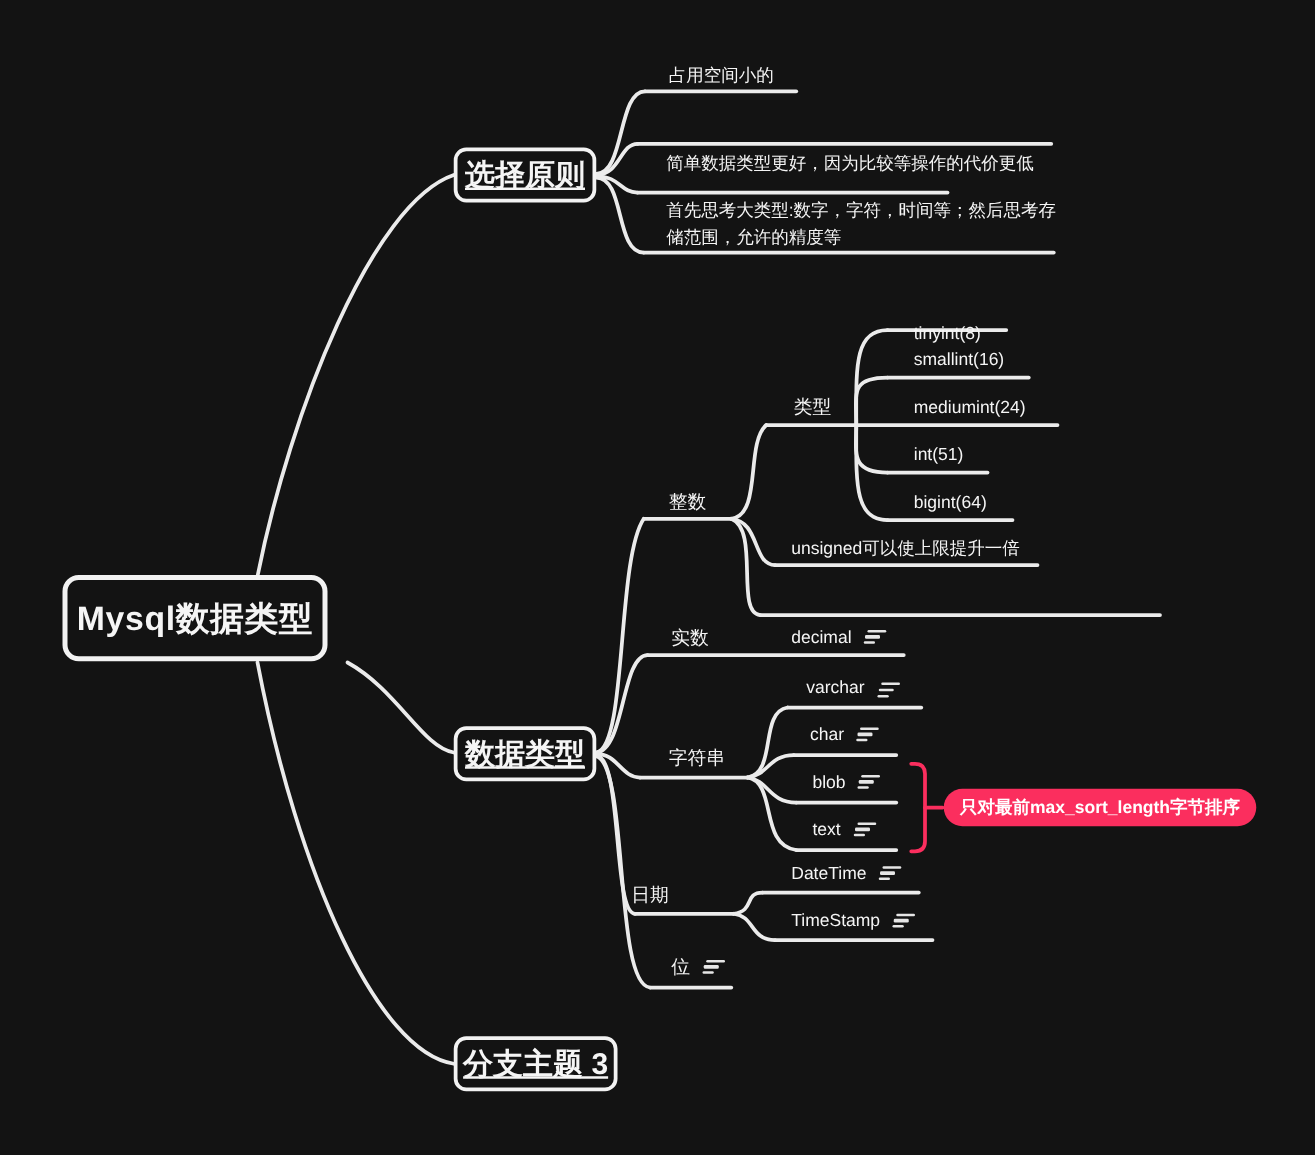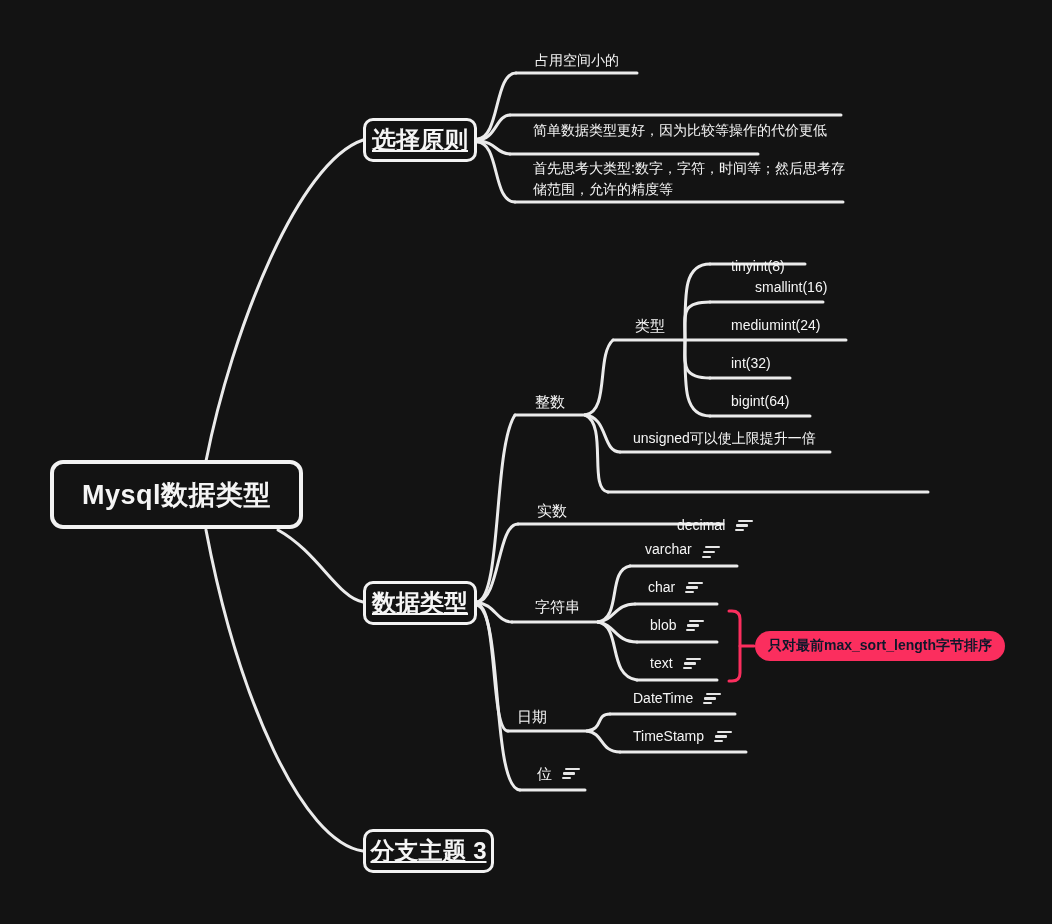--- a/index.html
+++ b/index.html
@@ -23,21 +23,21 @@
   .leaf.wrap{white-space:normal;width:318px;line-height:21px;}
   .notes{display:inline-flex;flex-direction:column;justify-content:center;gap:2.5px;
          width:18px;height:14px;margin-left:10px;}
   .notes i{display:block;height:2.2px;background:#e6e6e6;border-radius:1px;}
   .notes i:nth-child(1){width:15px;margin-left:3px;}
   .notes i:nth-child(2){width:12px;margin-left:1px;}
   .notes i:nth-child(3){width:9px;margin-left:0;}
   .callout{
     position:absolute;display:flex;align-items:center;
     height:30px;padding:0 13px;border-radius:15px;
-    background:#fb2e5e;color:#0f172a;font-size:14px;font-weight:bold;white-space:nowrap;
+    background:#fb2e5e;color:#ffffff;font-size:14px;font-weight:bold;white-space:nowrap;
   }
 </style>
 </head>
 <body>
 
 <div id="canvas">
 
   <svg class="wires" width="1052" height="924" viewBox="0 0 1052 924">
     <g stroke="#ebebeb" stroke-width="3" fill="none" stroke-linecap="round">
 
@@ -96,46 +96,46 @@
 
       <path d="M520 790 H585"></path>
     </g>
 
     <g stroke="#fb2e5e" stroke-width="3" fill="none" stroke-linecap="round">
       <path d="M729 611 L732 611 Q740 611 740 619 L740 673 Q740 681 732 681 L729 681"></path>
       <path d="M740 646 L754 646"></path>
     </g>
   </svg>
 
-  <div class="node box root" style="left:50px;top:460px;width:253px;height:69px;">
+  <div class="node box root" style="left:50px;top:460px;width:212px;height:69px;">
     <span>Mysql数据类型</span>
   </div>
 
   <div class="node box branch" style="left:363px;top:118px;width:114px;height:44px;">
     <span>选择原则</span>
   </div>
   <div class="node leaf" style="left:535px;top:51px;">占用空间小的</div>
   <div class="node leaf" style="left:533px;top:93px;margin-top:28px;">简单数据类型更好，因为比较等操作的代价更低</div>
   <div class="node box branch" style="left:363px;top:581px;width:114px;height:44px;">
     <span>数据类型</span>
   </div>
 
   <div class="node leaf wrap" style="left:533px;top:158px;">首先思考大类型:数字，字符，时间等；然后思考存储范围，允许的精度等</div>
 
   <div class="node leaf cat" style="left:535px;top:392px;">整数</div>
   <div class="node leaf cat" style="left:635px;top:316px;">类型</div>
   <div class="node leaf" style="left:731px;top:240px;margin-top:17px;">tinyint(8)</div>
-  <div class="node leaf" style="left:731px;top:278px;margin-left:24px;">smallint(16)</div>
+  <div class="node leaf" style="left:731px;top:278px;">smallint(16)</div>
   <div class="node leaf" style="left:731px;top:316px;">mediumint(24)</div>
-  <div class="node leaf" style="left:731px;top:354px;">int(32)</div>
+  <div class="node leaf" style="left:731px;top:354px;">int(51)</div>
   <div class="node leaf" style="left:731px;top:392px;">bigint(64)</div>
   <div class="node leaf" style="left:633px;top:429px;">unsigned可以使上限提升一倍</div>
 
   <div class="node leaf cat" style="left:537px;top:501px;">实数</div>
-  <div class="node leaf" style="left:633px;top:516px;margin-left:44px;">
+  <div class="node leaf" style="left:633px;top:500px;">
     <span>decimal</span>
     <span class="notes">
         <i></i>
         <i></i>
         <i></i>
       </span>
   </div>
 
   <div class="node leaf cat" style="left:535px;top:597px;">字符串</div>
   <div class="node leaf" style="left:645px;top:540px;align-items:flex-end;">
@@ -166,21 +166,21 @@
     <span>text</span>
     <span class="notes">
         <i></i>
         <i></i>
         <i></i>
       </span>
   </div>
 
   <div class="callout" style="left:755px;top:631px;">只对最前max_sort_length字节排序</div>
 
-  <div class="node leaf cat" style="left:517px;top:707px;">日期</div>
+  <div class="node leaf cat" style="left:505px;top:707px;">日期</div>
   <div class="node leaf" style="left:633px;top:689px;">
     <span>DateTime</span>
     <span class="notes">
         <i></i>
         <i></i>
         <i></i>
       </span>
   </div>
   <div class="node leaf" style="left:633px;top:727px;">
     <span>TimeStamp</span>

